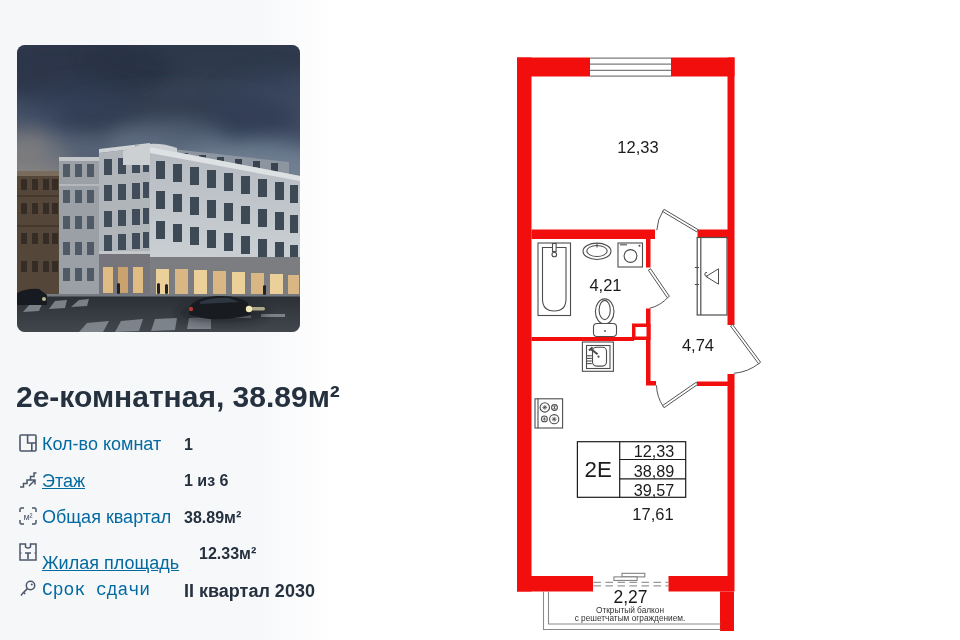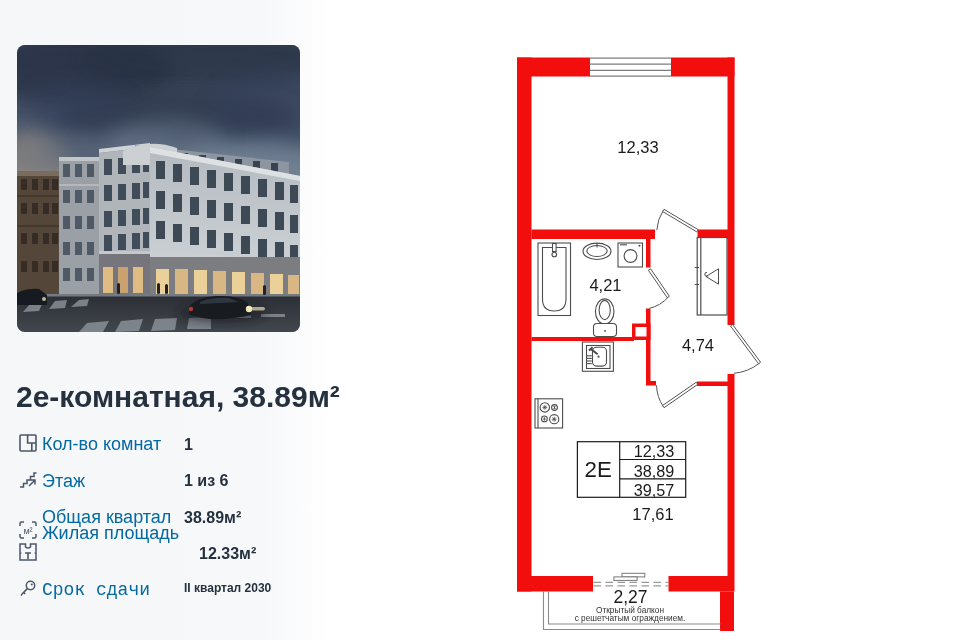--- a/index.html
+++ b/index.html
@@ -239,51 +239,51 @@
 </div>
 <div class="abs lbl" style="left:42px;top:434px;">Кол-во комнат</div>
 <div class="abs val" style="left:184px;top:436px;">1</div>
 
 <div class="abs" style="left:19px;top:470px;">
 <svg width="18" height="18" viewBox="0 0 18 18" fill="none" stroke="#4b5768" stroke-width="1.5">
 <path d="M1,17 L4.5,17 L4.5,13.5 L8,13.5 L8,10 L11.5,10 L11.5,6.5 L15,6.5 L15,3 L17.5,3"></path>
 <path d="M10,16 L16,10 M16,14.5 L16,10 L11.5,10"></path>
 </svg>
 </div>
-<div class="abs lbl" style="left:42px;top:471px;">Этаж</div>
+<div class="abs lbl" style="left:42px;top:471px;text-decoration:underline;">Этаж</div>
 <div class="abs val" style="left:184px;top:472px;">1 из 6</div>
 
-<div class="abs" style="left:19px;top:521px;">
+<div class="abs" style="left:19px;top:507px;">
 <svg width="18" height="18" viewBox="0 0 18 18" fill="none" stroke="#4b5768" stroke-width="1.5">
 <path d="M1,5 L1,2.5 Q1,1 2.5,1 L5,1 M13,1 L15.5,1 Q17,1 17,2.5 L17,5 M17,13 L17,15.5 Q17,17 15.5,17 L13,17 M5,17 L2.5,17 Q1,17 1,15.5 L1,13"></path>
 <text x="9" y="12.5" font-size="9" fill="#4b5768" stroke="none" text-anchor="middle" font-family="Liberation Sans">м²</text>
 </svg>
 </div>
 <div class="abs lbl" style="left:42px;top:507px;">Общая квартал</div>
 <div class="abs val" style="left:184px;top:509px;">38.89м²</div>
 
 <div class="abs" style="left:19px;top:543px;">
 <svg width="18" height="18" viewBox="0 0 18 18" fill="none" stroke="#4b5768" stroke-width="1.5">
 <path d="M1,17 L1,1 L6.5,1 L6.5,4 Q9,6 11.5,4 L11.5,1 L17,1 L17,17 Z"></path>
 <path d="M6,10 L12,10 M9,10 L9,16" stroke-width="1.6"></path>
 <path d="M1,10 L2.6,10 M15.4,10 L17,10" stroke-width="1.2"></path>
 </svg>
 </div>
-<div class="abs lbl" style="left:42px;top:523px;">Жилая площадь</div>
+<div class="abs lbl" style="left:42px;top:553px;text-decoration:underline;">Жилая площадь</div>
 <div class="abs val" style="left:199px;top:545px;">12.33м²</div>
 
 <div class="abs" style="left:19px;top:579px;">
 <svg width="18" height="18" viewBox="0 0 18 18" fill="none" stroke="#4b5768" stroke-width="1.5">
 <circle cx="11.5" cy="6.5" r="4.2"></circle>
 <circle cx="12.8" cy="5.6" r="1" fill="#4b5768" stroke="none"></circle>
 <path d="M8.4,9.6 L3,15 M3,15 L2.2,16.6 M4.6,13.4 L6.2,15"></path>
 </svg>
 </div>
 <div class="abs lbl" style="left:42px;top:580px;font-family:Liberation Mono, monospace;">Срок сдачи</div>
-<div class="abs val" style="left:184px;top:581px;font-size:12px;text-align:right;">II квартал 2030</div>
+<div class="abs val" style="left:184px;top:581px;font-size:18px;text-align:right;">II квартал 2030</div>
 
 <svg class="abs" style="left:0;top:0;" width="960" height="640" xmlns="http://www.w3.org/2000/svg" font-family="Liberation Sans">
 <g fill="#f30e0e">
 
 <rect x="517" y="57.5" width="14.5" height="534"></rect>
 
 <rect x="517" y="57.5" width="73" height="19"></rect>
 
 <rect x="671" y="57.5" width="63.5" height="19"></rect>
 

